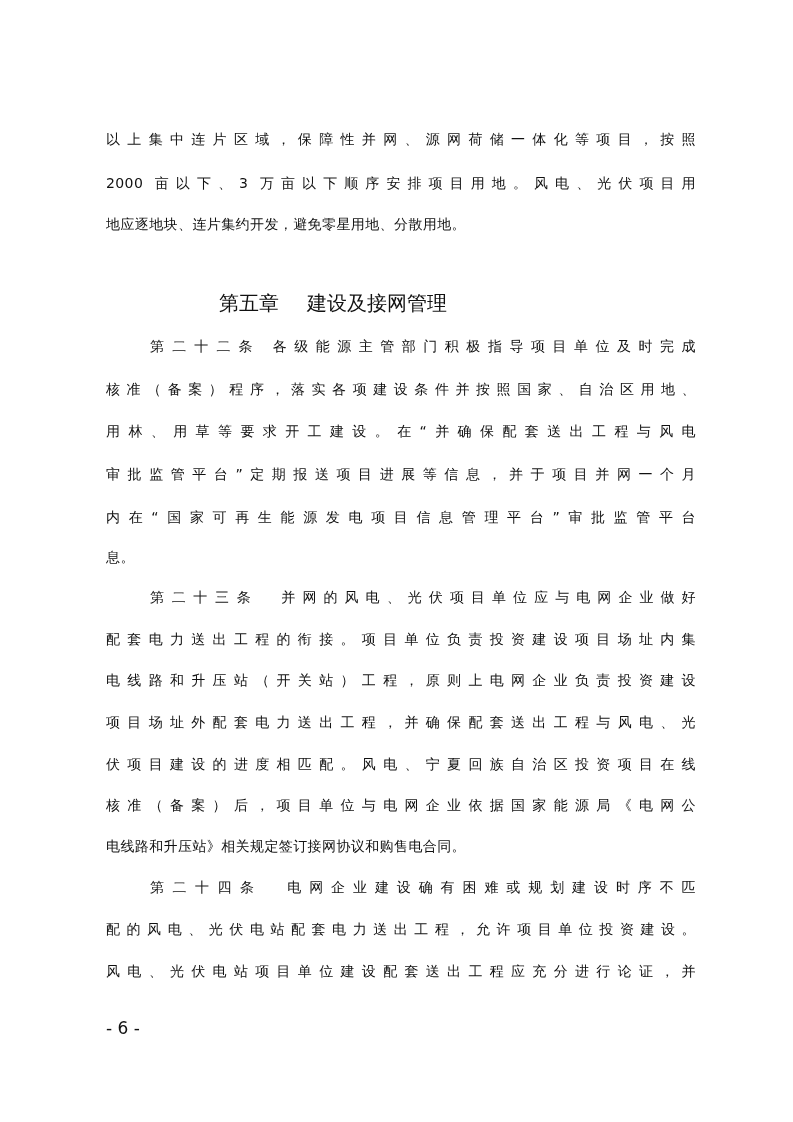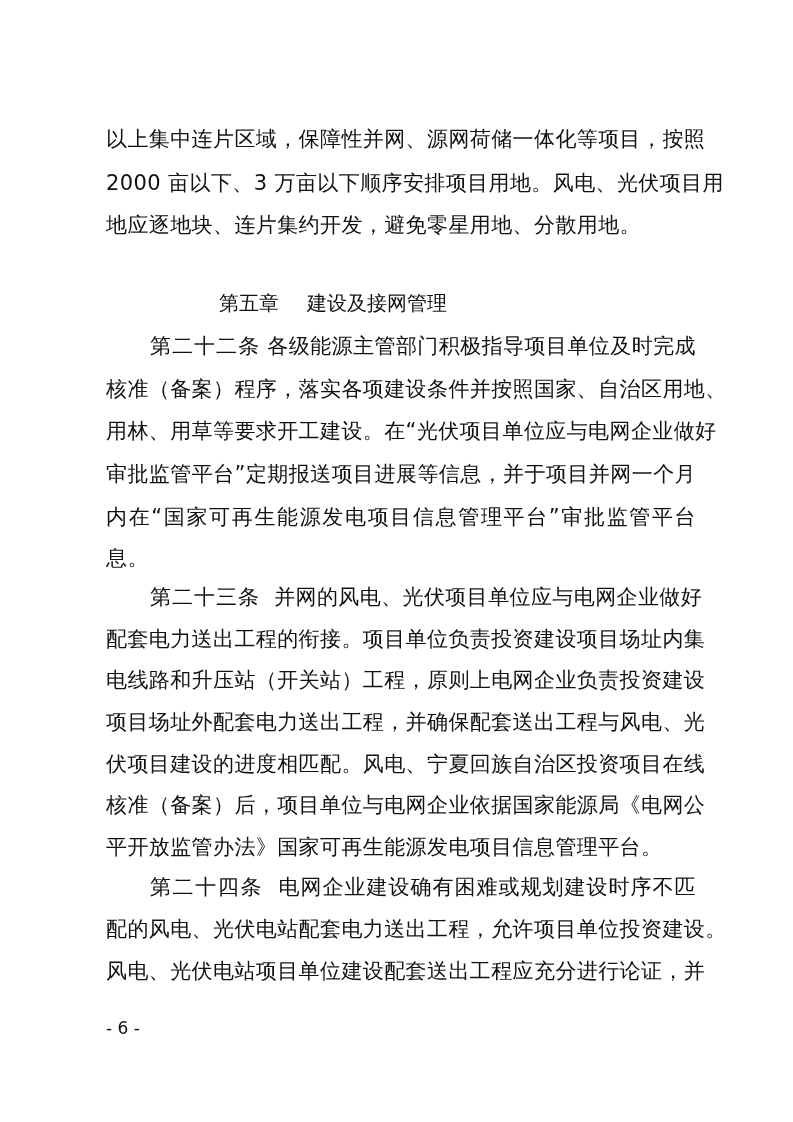--- a/index.html
+++ b/index.html
@@ -1,18 +1,18 @@
 <!DOCTYPE html>
 <html><head>
 <meta charset="utf-8">
 <style>
   html, body { margin: 0; padding: 0; background: #ffffff; }
   body { width: 793px; height: 1122px; position: relative; overflow: hidden;
          font-family: "DejaVu Sans", "Liberation Sans", sans-serif; color: #111; }
-  .line { position: absolute; left: 106px; width: 590px; font-size: 21px; line-height: 30px;
+  .line { position: absolute; left: 106px; width: 590px; font-size: 14px; line-height: 30px;
           white-space: nowrap; letter-spacing: 0.4px; text-align: justify; text-align-last: justify; }
   .last { text-align-last: left; font-family: Liberation Serif, serif; }
   .indent { left: 150px; width: 546px; }
   .bold { font-weight: normal; letter-spacing: 1px; }
   .chapter { position: absolute; left: 0; width: 666px; top: 288px; text-align: center; font-size: 20px; line-height: 30px; }
   .chapter span.gap { display: inline-block; width: 28px; }
   .pageno { position: absolute; left: 106px; top: 1016px; font-size: 17px; line-height: 24px; }
 </style>
 </head>
 <body>
@@ -24,34 +24,34 @@
   <div class="line last" style="top:210px">地应逐地块、连片集约开发，避免零星用地、分散用地。</div>
 
   <div class="chapter">
     <span>第五章</span><span class="gap"></span><span>建设及接网管理</span>
   </div>
 
   <div class="line indent" style="top:331px">
     <span class="bold">第二十二条</span>&nbsp;<span>各级能源主管部门积极指导项目单位及时完成</span>
   </div>
   <div class="line" style="top:374px">核准（备案）程序，落实各项建设条件并按照国家、自治区用地、</div>
-  <div class="line" style="top:416px">用林、用草等要求开工建设。在“光伏项目单位应与电网企业做好</div>
+  <div class="line" style="top:416px">用林、用草等要求开工建设。在“并确保配套送出工程与风电</div>
   <div class="line" style="top:459px">审批监管平台”定期报送项目进展等信息，并于项目并网一个月</div>
   <div class="line" style="top:502px">内在“国家可再生能源发电项目信息管理平台”审批监管平台</div>
   <div class="line last" style="top:543px">息。</div>
 
   <div class="line indent" style="top:582px">
     <span class="bold">第二十三条</span>&nbsp;&nbsp;<span>并网的风电、光伏项目单位应与电网企业做好</span>
   </div>
   <div class="line" style="top:624px">配套电力送出工程的衔接。项目单位负责投资建设项目场址内集</div>
   <div class="line" style="top:665px">电线路和升压站（开关站）工程，原则上电网企业负责投资建设</div>
   <div class="line" style="top:707px">项目场址外配套电力送出工程，并确保配套送出工程与风电、光</div>
   <div class="line" style="top:749px">伏项目建设的进度相匹配。风电、宁夏回族自治区投资项目在线</div>
   <div class="line" style="top:790px">核准（备案）后，项目单位与电网企业依据国家能源局《电网公</div>
-  <div class="line last" style="top:832px">平开放监管办法》国家可再生能源发电项目信息管理平台。</div>
+  <div class="line last" style="top:832px">电线路和升压站》相关规定签订接网协议和购售电合同。</div>
 
   <div class="line indent" style="top:872px">
     <span class="bold">第二十四条</span>&nbsp;&nbsp;<span>电网企业建设确有困难或规划建设时序不匹</span>
   </div>
   <div class="line" style="top:914px">配的风电、光伏电站配套电力送出工程，允许项目单位投资建设。</div>
   <div class="line" style="top:956px">风电、光伏电站项目单位建设配套送出工程应充分进行论证，并</div>
 
   <div class="pageno">- 6 -</div>
 </div>
 

